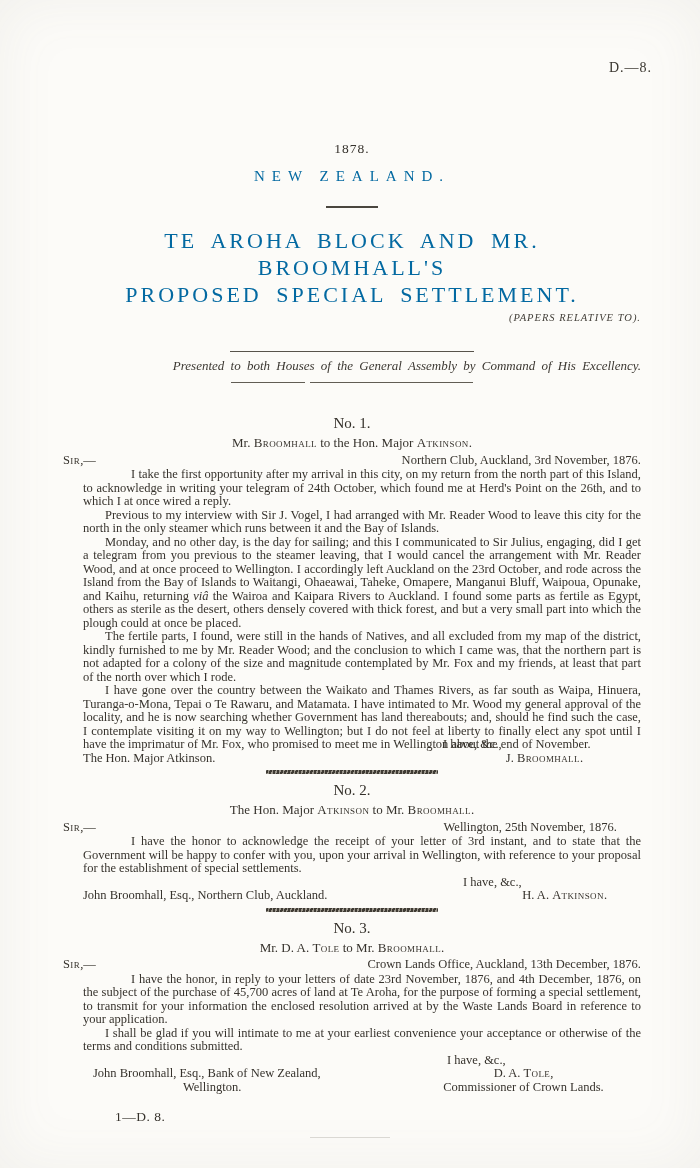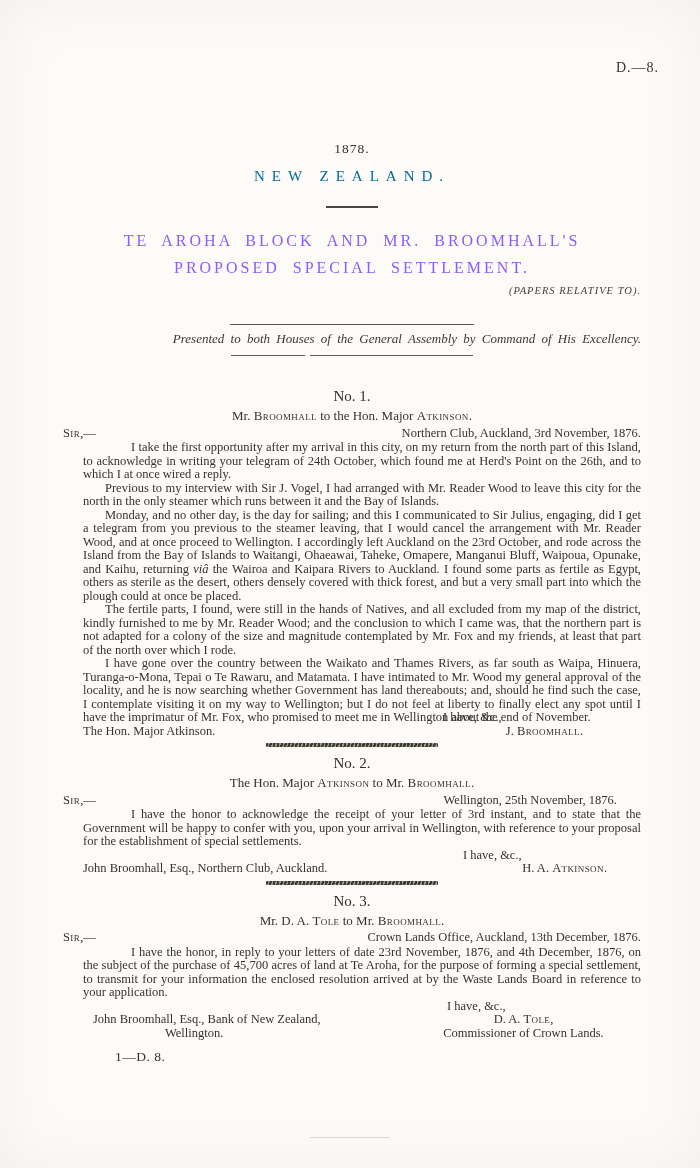--- a/index.html
+++ b/index.html
@@ -13,21 +13,21 @@
     color: #36322c;
     font-family: "Liberation Serif", "DejaVu Serif", serif;
     font-size: 12.5px;
     line-height: 13.5px;
     box-shadow: inset 0 0 60px rgba(120,115,100,0.08);
     overflow: hidden;
   }
   .docref {
     position: absolute;
     top: 61px;
-    right: 41px;
+    right: 48px;
     font-size: 14px;
     letter-spacing: 1px;
     color: #3a362f;
   }
   .content {
     padding: 142px 59px 0 63px;
   }
   .year {
     text-align: center;
     font-size: 13.5px;
@@ -42,25 +42,25 @@
   }
   .rule-short {
     width: 52px; height: 2px;
     background: #4a463f;
     margin: 23px auto 0;
   }
   .main-title {
     margin-top: 19px;
     text-align: center;
     font-weight: normal;
-    font-size: 16px;
+    font-size: 22px;
     line-height: 27px;
     letter-spacing: 3px;
     word-spacing: 6px;
-    color: #8b5cf6;
+    color: #0369a1;
   }
   .subtitle {
     margin-top: 4px;
     text-align: right;
     font-size: 10.5px;
     line-height: 12px;
     letter-spacing: 1px;
     color: #44403a;
     font-style: italic;
   }
@@ -121,28 +121,28 @@
   .signoff-row .sig.l2 { margin-right: 34px; }
   .divider {
     width: 172px;
     height: 4px;
     margin: 5px auto 9px;
     background: repeating-linear-gradient(105deg, #3f3b34 0 2.2px, #9b968c 2.2px 3.6px);
     border-radius: 1px;
   }
   .close3 { display: flex; }
   .close3 .left { margin-left: 30px; }
-  .close3 .left .second-line { margin-left: 72px; }
+  .close3 .left .second-line { margin-left: 90px; }
   .close3 .right {
     margin-left: auto;
     width: 235px;
     text-align: center;
   }
   .footer-ref {
-    margin-top: 10px;
+    margin-top: 16px;
     margin-left: 52px;
     font-size: 13.5px;
     letter-spacing: 0.5px;
   }
   .fold-mark {
     position: absolute;
     left: 310px;
     bottom: 30px;
     width: 80px;
     height: 1px;
@@ -215,20 +215,21 @@
 
     <section>
       <div class="letter-no mid">No. 3.</div>
       <div class="letter-head"><span>Mr. D. A. </span><span class="sc">Tole</span><span> to Mr. </span><span class="sc">Broomhall</span><span>.</span></div>
       <div class="sir-row">
         <span class="salutation"><span class="sc">Sir</span><span>,—</span></span>
         <span class="date">Crown Lands Office, Auckland, 13th December, 1876.</span>
       </div>
       <div class="body-text">
         <p class="para open">I have the honor, in reply to your letters of date 23rd November, 1876, and 4th December, 1876, on the subject of the purchase of 45,700 acres of land at Te Aroha, for the purpose of forming a special settlement, to transmit for your information the enclosed resolution arrived at by the Waste Lands Board in reference to your application.</p>
+        <p class="para">I shall be glad if you will intimate to me at your earliest convenience your acceptance or otherwise of the terms and conditions submitted.</p>
       </div>
       <div class="vale l3">I have, &amp;c.,</div>
       <div class="close3">
         <div class="left">
           <div>John Broomhall, Esq., Bank of New Zealand,</div>
           <div class="second-line">Wellington.</div>
         </div>
         <div class="right">
           <div><span>D. A. </span><span class="sc">Tole</span><span>,</span></div>
           <div>Commissioner of Crown Lands.</div>

